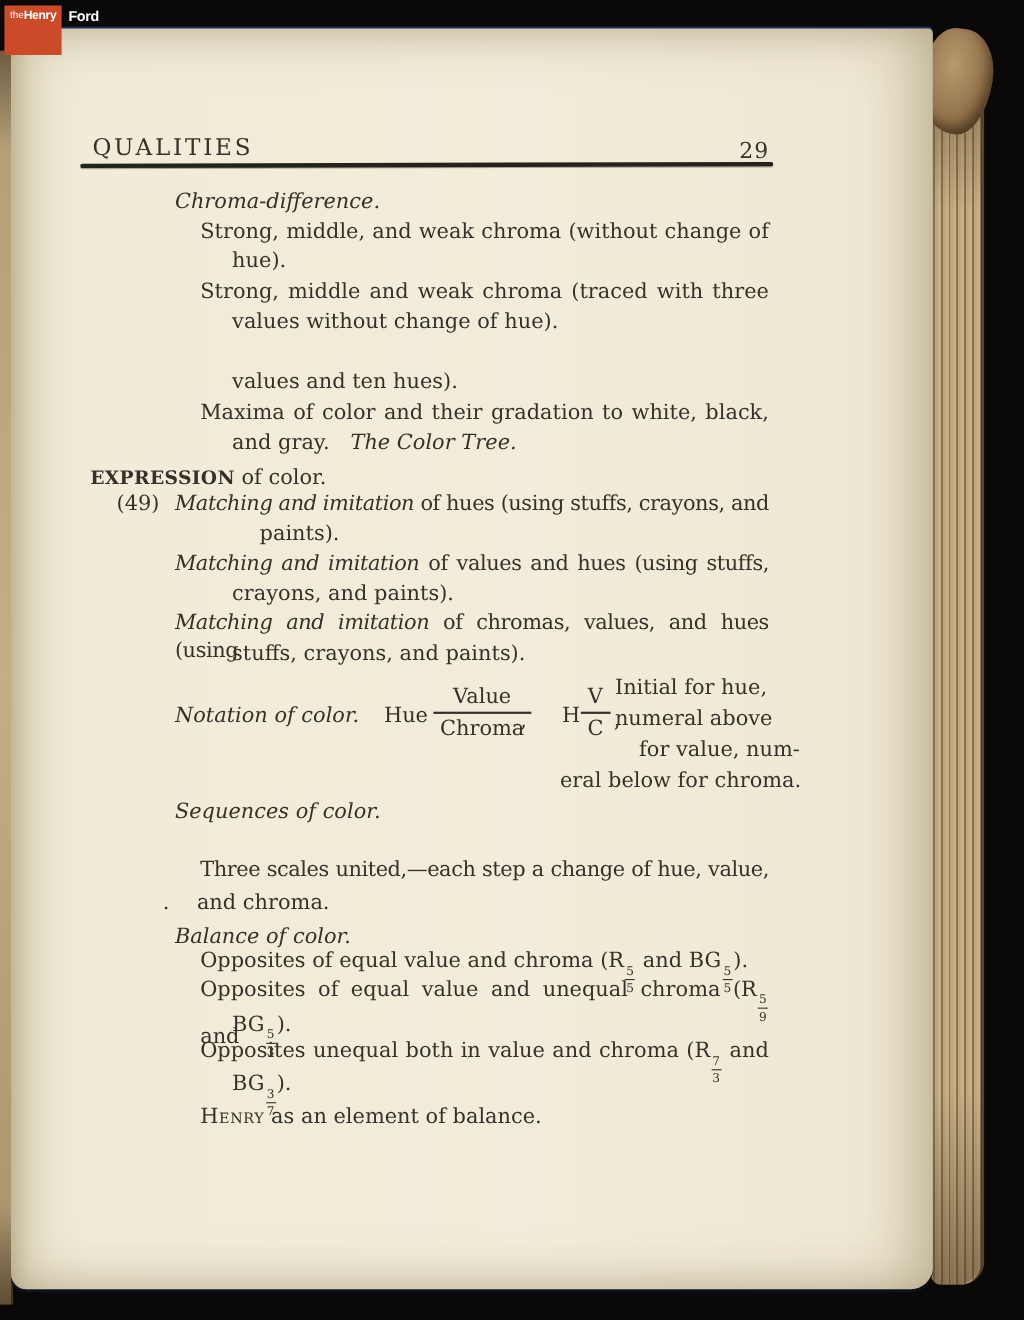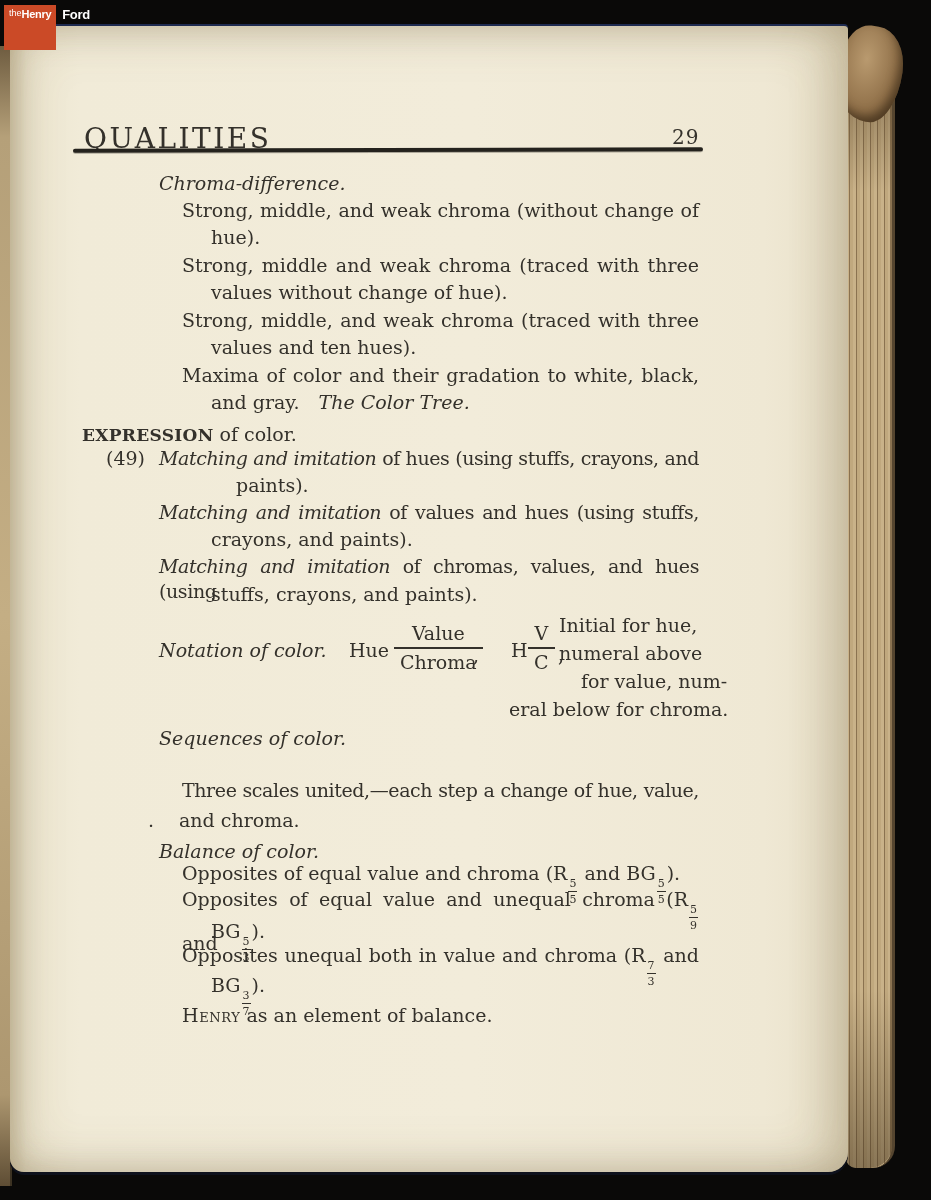--- a/index.html
+++ b/index.html
@@ -59,21 +59,21 @@
     position:absolute;left:4px;top:5px;width:52px;height:45px;
     background:var(--logo_red);color:var(--logo_text);
     font-family:"Liberation Sans","DejaVu Sans",sans-serif;
     display:flex;flex-direction:row;box-sizing:border-box;padding:4px 3px 2px 3px;
   }
   .logo .l1{font-size:9px;line-height:8px;margin-left:2px;}
   .logo .l2{font-size:11px;line-height:10px;font-weight:bold;margin-left:auto;margin-right:2px;letter-spacing:-0.3px;}
   .logo .l3{font-size:13px;line-height:12px;font-weight:bold;margin-left:9px;letter-spacing:-0.3px;}
   
   .running-head{
-    position:absolute;left:74px;top:96px;font-size:28px;letter-spacing:2.5px;
+    position:absolute;left:74px;top:96px;font-size:21px;letter-spacing:2.5px;
     color:var(--ink);white-space:pre;
   }
   .page-number{position:absolute;left:662px;top:99px;font-size:20px;letter-spacing:1px;}
   .head-rule{
     position:absolute;left:63px;top:122px;width:630px;height:4px;
     background:var(--rule);border-radius:2px;transform:rotate(-0.15deg);
     box-shadow:0 1px 0 rgba(36,34,29,.35);
   }
   
   .line{
@@ -108,21 +108,20 @@
   <div class="page" id="book-page">
     <div class="running-head">QUALITIES</div>
     <div class="page-number">29</div>
     <div class="head-rule"></div>
 
   <div class="line" style="left: 149px; top: 145px;"><span class="it">Chroma-difference.</span></div>
       <div class="line j" style="left: 172px; top: 172px; width: 517px;"><span>Strong, middle, and weak chroma (without change of</span></div>
       <div class="line" style="left: 201px; top: 199px;"><span>hue).</span></div>
       <div class="line j" style="left: 172px; top: 227px; width: 517px;"><span>Strong, middle and weak chroma (traced with three</span></div>
       <div class="line" style="left: 201px; top: 254px;"><span>values without change of hue).</span></div>
-      <div class="line j" style="left: 172px; top: 282px; width: 517px;"><span>Strong, middle, and weak chroma (traced with three</span></div>
       <div class="line" style="left: 201px; top: 309px;"><span>values and ten hues).</span></div>
       <div class="line j" style="left: 172px; top: 337px; width: 517px;"><span>Maxima of color and their gradation to white, black,</span></div>
       <div class="line" style="left: 201px; top: 364px;"><span>and gray. </span><span class="it">The Color Tree.</span></div>
       <div class="line" style="left: 72px; top: 396px;"><span class="sc">EXPRESSION</span><span> of color.</span></div>
       <div class="line" style="left: 96px; top: 420px;"><span>(49)</span></div>
       <div class="line j tight" style="left: 149px; top: 420px; width: 540px;"><span class="it">Matching and imitation</span><span> of hues (using stuffs, crayons, and</span></div>
       <div class="line" style="left: 226px; top: 447px;"><span>paints).</span></div>
       <div class="line j tight" style="left: 149px; top: 474px; width: 540px;"><span class="it">Matching and imitation</span><span> of values and hues (using stuffs,</span></div>
       <div class="line" style="left: 201px; top: 501px;"><span>crayons, and paints).</span></div>
       <div class="line j tight" style="left: 149px; top: 528px; width: 540px;"><span class="it">Matching and imitation</span><span> of chromas, values, and hues (using</span></div>

